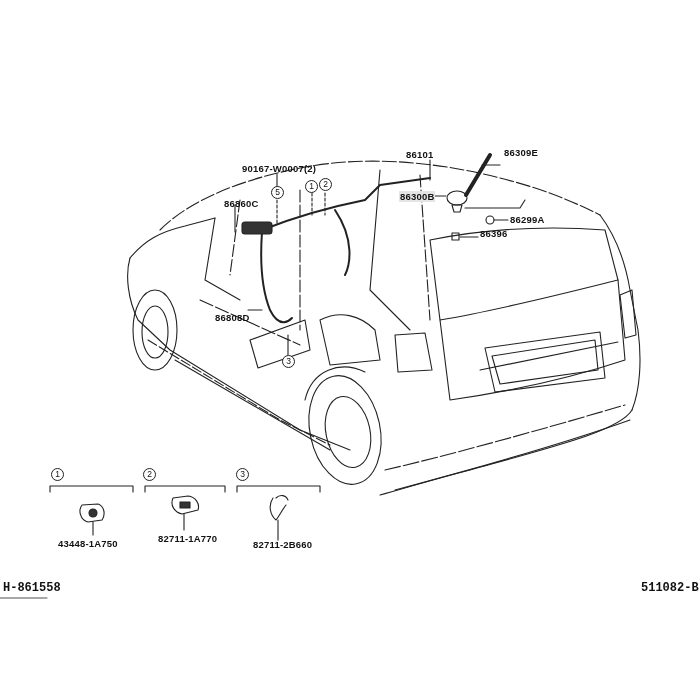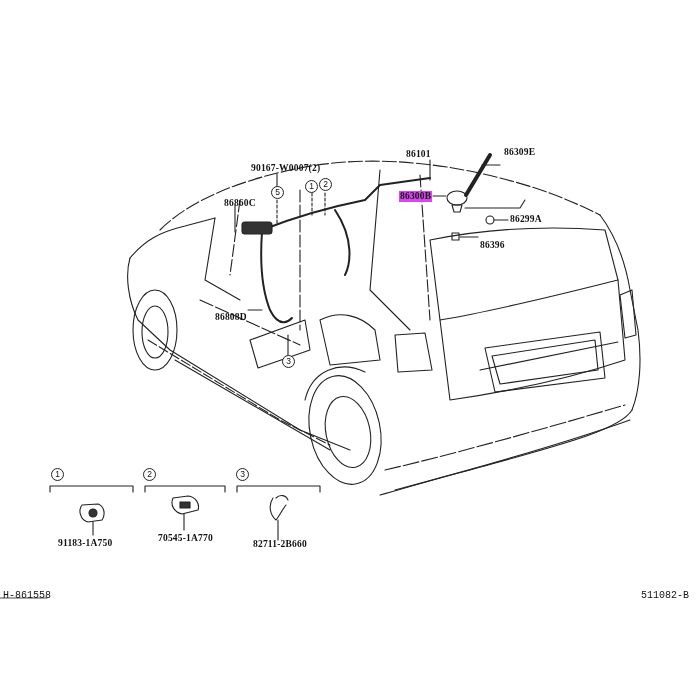--- a/index.html
+++ b/index.html
@@ -1,24 +1,24 @@
 <!DOCTYPE html>
 <html><head>
 <meta charset="utf-8">
 <style>
   html, body { margin: 0; padding: 0; background: #ffffff; }
   body { width: 700px; height: 700px; position: relative; overflow: hidden;
          font-family: "DejaVu Sans Mono", monospace; }
   #diagram { position: absolute; left: 0; top: 0; width: 700px; height: 700px; }
-  .lbl { position: absolute; font-family: Liberation Serif, serif; font-weight: bold;
+  .lbl { position: absolute; font-family: Liberation Sans, sans-serif; font-weight: bold;
          font-size: 9.5px; color: #111; white-space: nowrap; letter-spacing: 0.2px; line-height: 11px; }
-  .hl { background: #d946ef; padding: 0 1px; }
+  .hl { background: #e5e5e5; padding: 0 1px; }
   .circ { position: absolute; width: 11px; height: 11px; border: 1px solid #222; border-radius: 50%;
           font-family: "Liberation Sans", sans-serif; font-size: 8.5px; text-align: center; line-height: 11px; color: #111; background: #fff; }
-  .footer { position: absolute; font-family: "Liberation Mono", monospace; font-weight: normal; font-size: 10px; color: #111; margin-top: 9px; }
+  .footer { position: absolute; font-family: "Liberation Mono", monospace; font-weight: bold; font-size: 12px; color: #111; }
 </style>
 </head>
 <body>
 
 <div id="diagram">
   <svg width="700" height="700" viewBox="0 0 700 700" fill="none" stroke="#222" stroke-width="1.1" stroke-linejoin="round" stroke-linecap="round">
 
     <path d="M160 230 C190 200 240 180 300 168 C360 156 430 160 500 178 C540 188 570 200 600 215" stroke-dasharray="14 3"></path>
     <path d="M600 215 C615 235 625 260 630 290 L638 330 C642 360 640 390 632 410"></path>
     <path d="M632 410 C620 430 560 445 470 470 C430 480 400 490 380 495"></path>
@@ -101,41 +101,41 @@
     <path d="M184 514 L184 530"></path>
 
     <path d="M273 498 C268 505 270 515 276 520 C280 515 282 510 286 505"></path>
     <path d="M276 498 C280 494 286 495 288 500"></path>
     <path d="M278 520 L278 540"></path>
 
     <path d="M0 598 L47 598" stroke-width="0.8"></path>
   </svg>
 
   
-  <span class="lbl" style="left:251px;top:163px">90167-W0007(2)</span>
+  <span class="lbl" style="left:242px;top:163px">90167-W0007(2)</span>
   <span class="lbl" style="left:224px;top:198px">86860C</span>
   <span class="lbl" style="left:406px;top:149px">86101</span>
   <span class="lbl" style="left:504px;top:147px">86309E</span>
   <span class="lbl hl" style="left:399px;top:191px">86300B</span>
   <span class="lbl" style="left:510px;top:214px">86299A</span>
-  <span class="lbl" style="left:480px;top:240px">86396</span>
+  <span class="lbl" style="left:480px;top:228px">86396</span>
   <span class="lbl" style="left:215px;top:312px">86808D</span>
 
   
   <span class="circ" style="left:271px;top:186px">5</span>
   <span class="circ" style="left:305px;top:180px">1</span>
   <span class="circ" style="left:319px;top:178px">2</span>
   <span class="circ" style="left:282px;top:355px">3</span>
 
   
   <span class="circ" style="left:51px;top:468px">1</span>
   <span class="circ" style="left:143px;top:468px">2</span>
   <span class="circ" style="left:236px;top:468px">3</span>
 
   
-  <span class="lbl" style="left:58px;top:538px">91183-1A750</span>
-  <span class="lbl" style="left:158px;top:533px">70545-1A770</span>
+  <span class="lbl" style="left:58px;top:538px">43448-1A750</span>
+  <span class="lbl" style="left:158px;top:533px">82711-1A770</span>
   <span class="lbl" style="left:253px;top:539px">82711-2B660</span>
 
   
   <span class="footer" style="left:3px;top:581px">H-861558</span>
   <span class="footer" style="left:641px;top:581px">511082-B</span>
 </div>
 
 </body></html>

